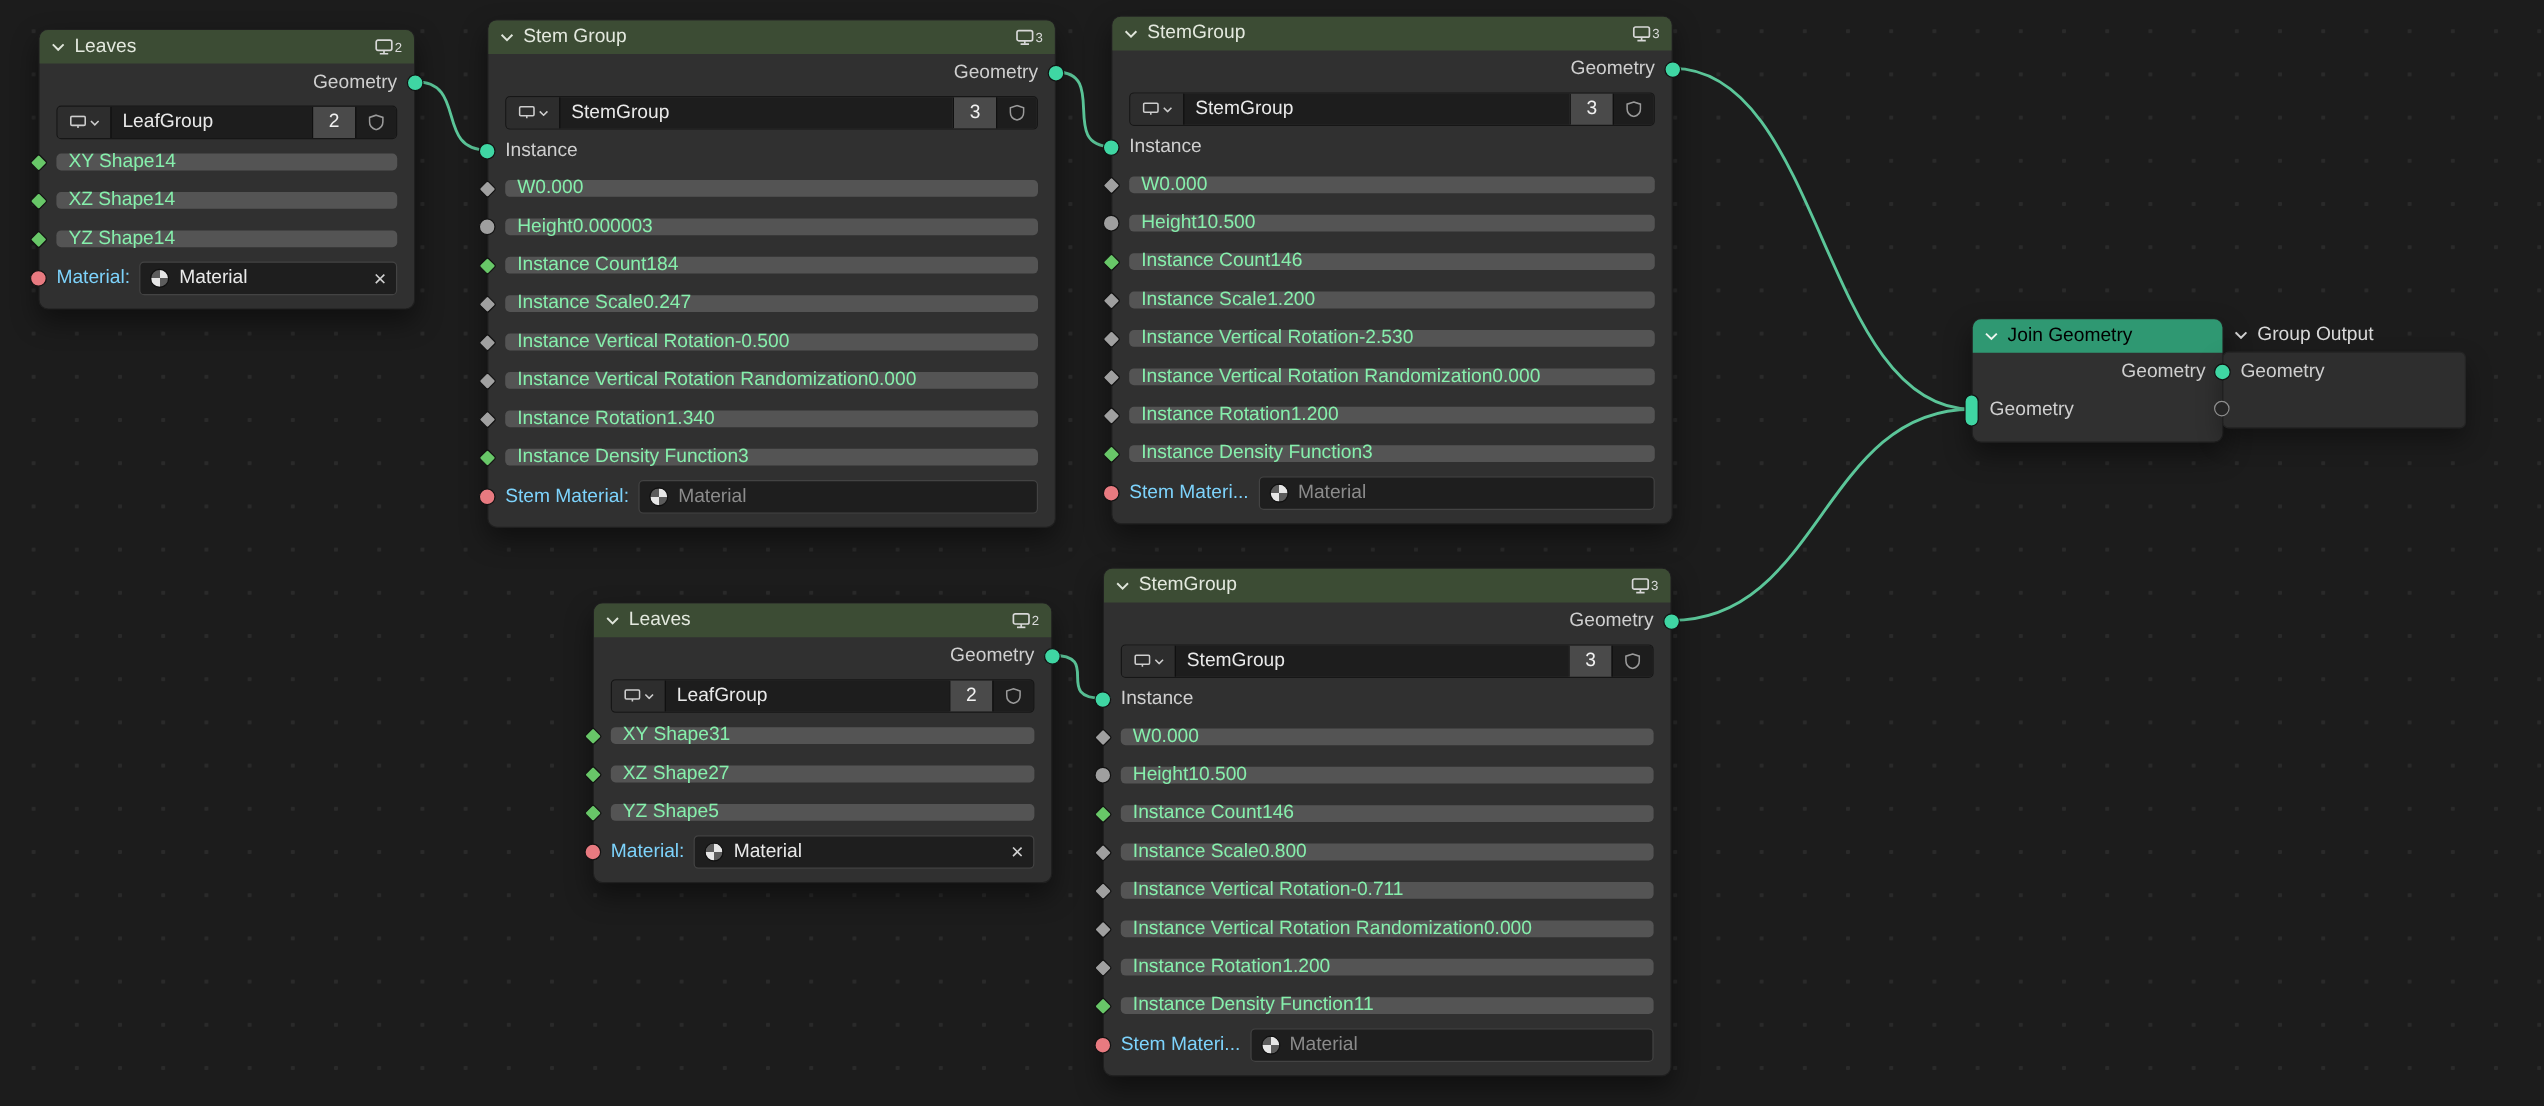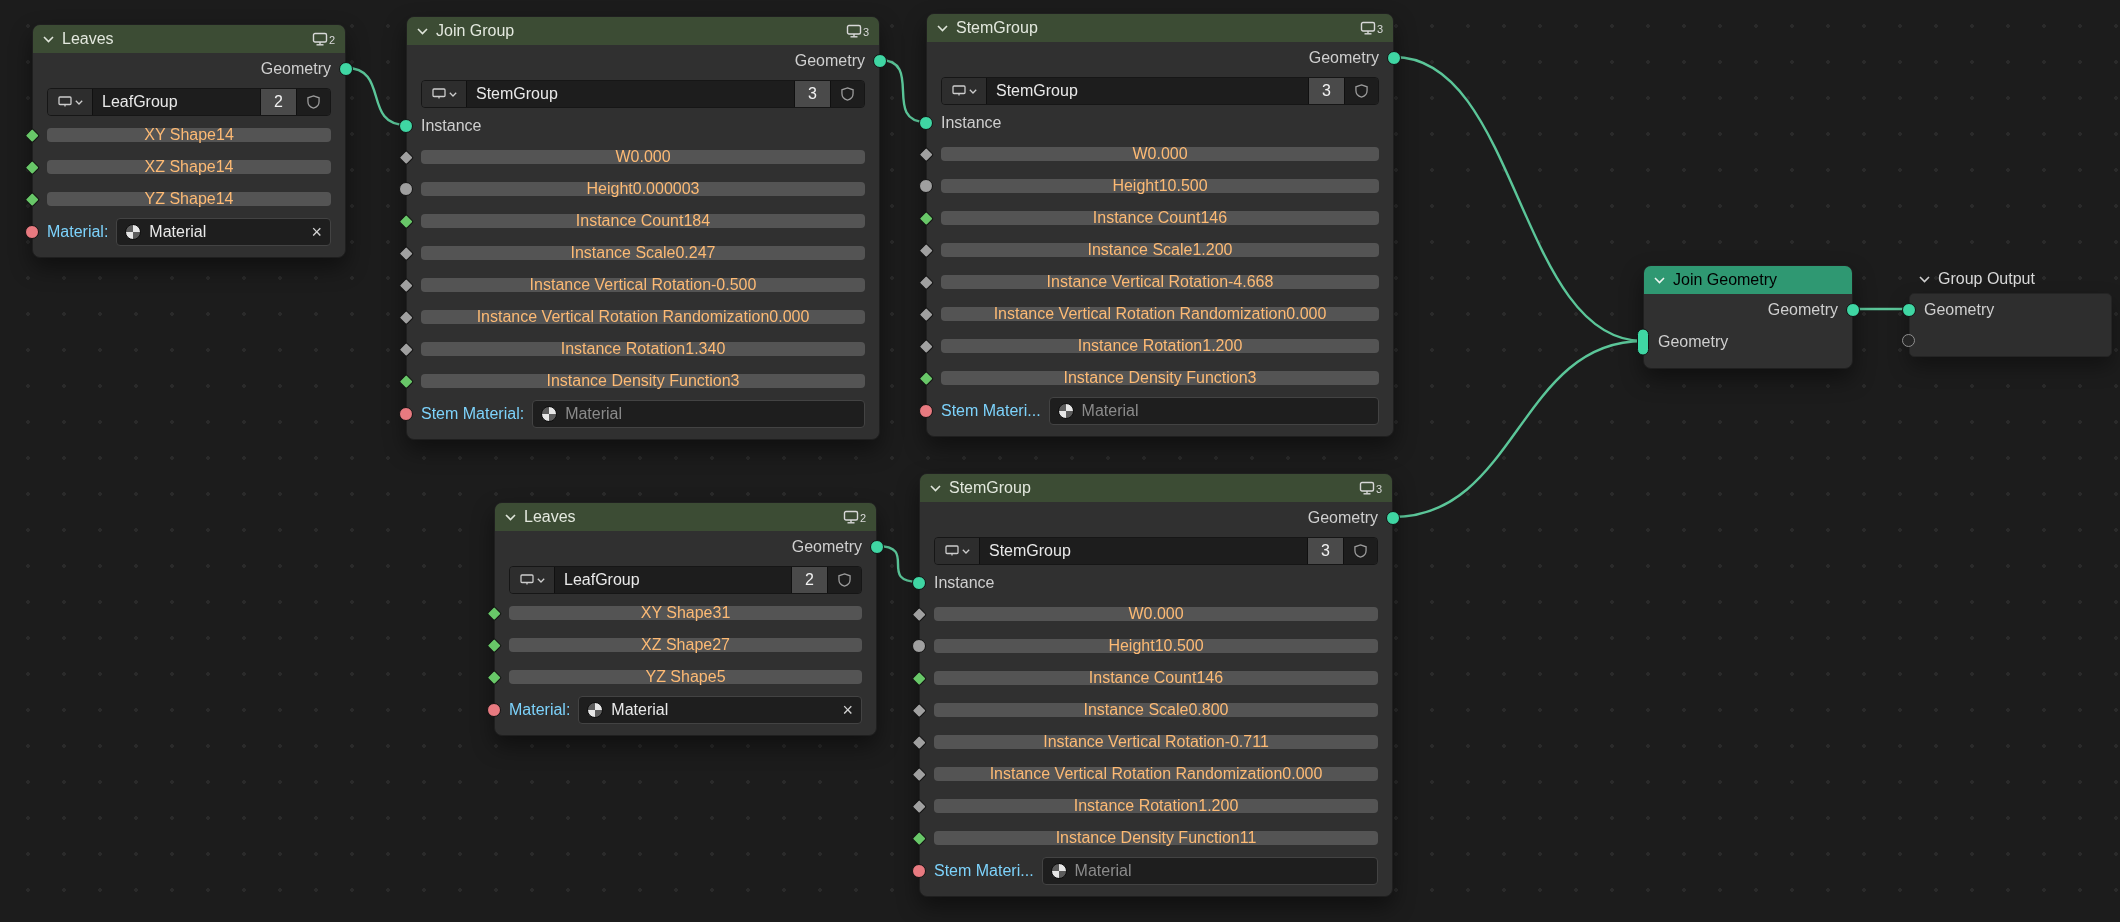--- a/index.html
+++ b/index.html
@@ -20,21 +20,21 @@
   .chev{display:flex;align-items:center}
   .title{flex:0 1 auto}
   .users{margin-left:auto;display:flex;align-items:flex-end;gap:1px}
   .ucount{font-size:11px;line-height:11px;color:#dadada}
   .row{position:relative;height:32px;display:flex;align-items:center;padding:0 14px}
   .row.out{justify-content:flex-end}
   .row.lblrow{height:30px}
   .row.matrow{height:34px}
   .lbl{color:#cfcfcf;white-space:nowrap}
   .wrow .widget{flex:1;height:14px;background:#545454;border-radius:4px;display:flex;align-items:center;
-    justify-content:center;padding:0 10px;color:#fdba74;white-space:nowrap}
+    justify-content:flex-start;padding:0 10px;color:#86efac;white-space:nowrap}
   .selector{position:relative;height:34px;display:flex;align-items:center;padding:0 14px}
   .segwrap{flex:1;display:flex;height:28px;border-radius:4px;overflow:hidden;border:1px solid #161616}
   .seg{display:flex;align-items:center;justify-content:center}
   .seg.browse{width:44px;background:#2d2d2d;gap:3px}
   .seg.name{flex:1;background:#1d1d1d;justify-content:flex-start;padding:0 9px;color:#e9e9e9;border-left:1px solid #101010;white-space:nowrap;overflow:hidden}
   .seg.count{width:36px;background:#4a4a4a;color:#f2f2f2;border-left:1px solid #101010}
   .seg.shield{width:34px;background:#1d1d1d;border-left:1px solid #101010}
   .mlabel{margin-right:8px;white-space:nowrap;color:#7dd3fc}
   .matfield{flex:1;height:28px;background:#1e1e1e;border:1px solid #434343;border-radius:4px;
     display:flex;align-items:center;gap:8px;padding:0 8px;color:#e9e9e9;white-space:nowrap}
@@ -150,21 +150,21 @@
     <div class="padbot"></div>
   </div>
 
   <div class="node" style="left:406px;top:16px;width:474px">
     <div class="hdr grp">
       <span class="chev">
         <svg class="icon" width="11" height="7" viewBox="0 0 11 7">
             <polyline points="1,1 5.5,5.5 10,1" fill="none" stroke="#dfe5da" stroke-width="1.6"></polyline>
           </svg>
       </span>
-      <span class="title">Join Group</span>
+      <span class="title">Stem Group</span>
       <span class="users">
         <svg class="icon" width="16" height="14" viewBox="0 0 16 14">
             <rect x="1.5" y="1.5" width="13" height="8.5" rx="1.5" fill="none" stroke="#d8d8d8" stroke-width="1.4"></rect>
             <line x1="8" y1="10" x2="8" y2="12.5" stroke="#d8d8d8" stroke-width="1.4"></line>
             <line x1="4.5" y1="12.8" x2="11.5" y2="12.8" stroke="#d8d8d8" stroke-width="1.4"></line>
           </svg>
         <span class="ucount">3</span>
       </span>
     </div>
     <div class="row out">
@@ -332,21 +332,21 @@
       <span class="sock diamond gray left"></span>
       <div class="widget">
         <span class="wl">Instance Scale</span>
         <span class="wv">1.200</span>
       </div>
     </div>
     <div class="row wrow">
       <span class="sock diamond gray left"></span>
       <div class="widget">
         <span class="wl">Instance Vertical Rotation</span>
-        <span class="wv">-4.668</span>
+        <span class="wv">-2.530</span>
       </div>
     </div>
     <div class="row wrow">
       <span class="sock diamond gray left"></span>
       <div class="widget">
         <span class="wl">Instance Vertical Rotation Randomization</span>
         <span class="wv">0.000</span>
       </div>
     </div>
     <div class="row wrow">
@@ -573,21 +573,21 @@
       <span class="lbl">Geometry</span>
       <span class="sock circle geo right"></span>
     </div>
     <div class="row">
       <span class="sock multi"></span>
       <span class="lbl">Geometry</span>
     </div>
     <div class="padbot" style="height:10px"></div>
   </div>
 
-  <div class="node ghost" style="left:1909px;top:265px;width:203px">
+  <div class="node ghost" style="left:1852px;top:265px;width:203px">
     <div class="hdr plain">
       <span class="chev">
         <svg class="icon" width="11" height="7" viewBox="0 0 11 7">
             <polyline points="1,1 5.5,5.5 10,1" fill="none" stroke="#cfcfcf" stroke-width="1.6"></polyline>
           </svg>
       </span>
       <span class="title">Group Output</span>
     </div>
     <div class="gbody">
       <div class="row">

